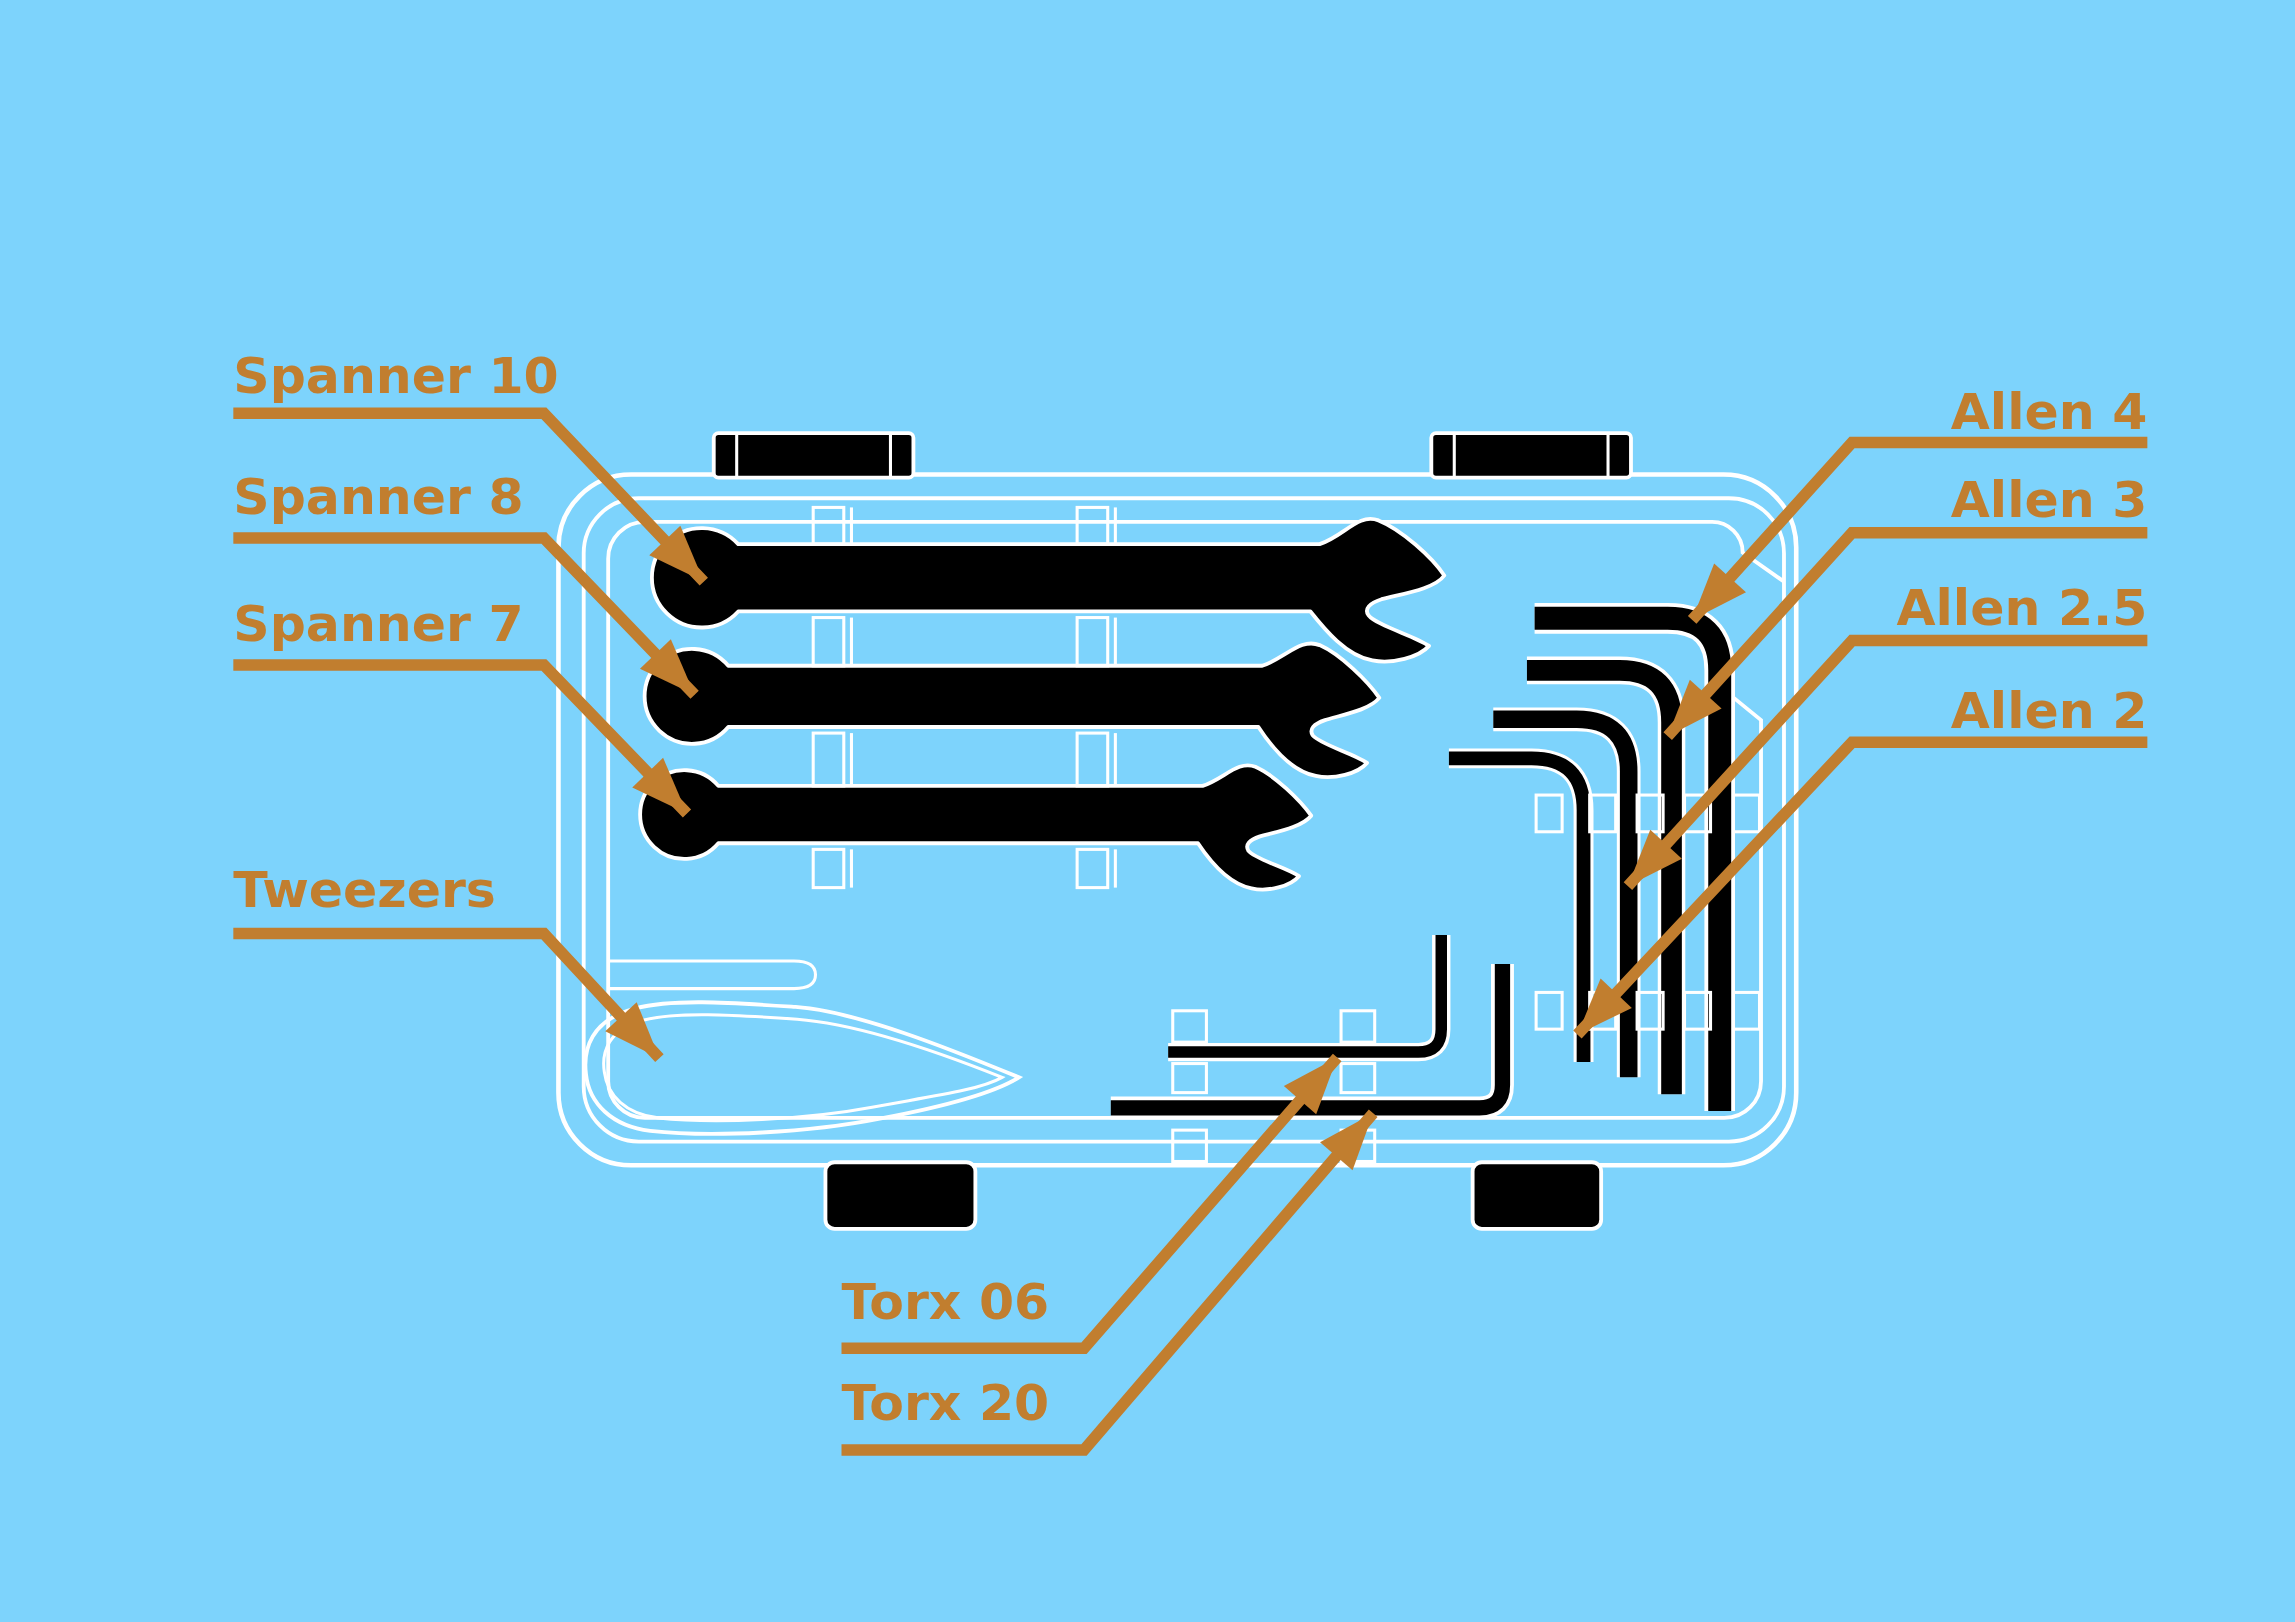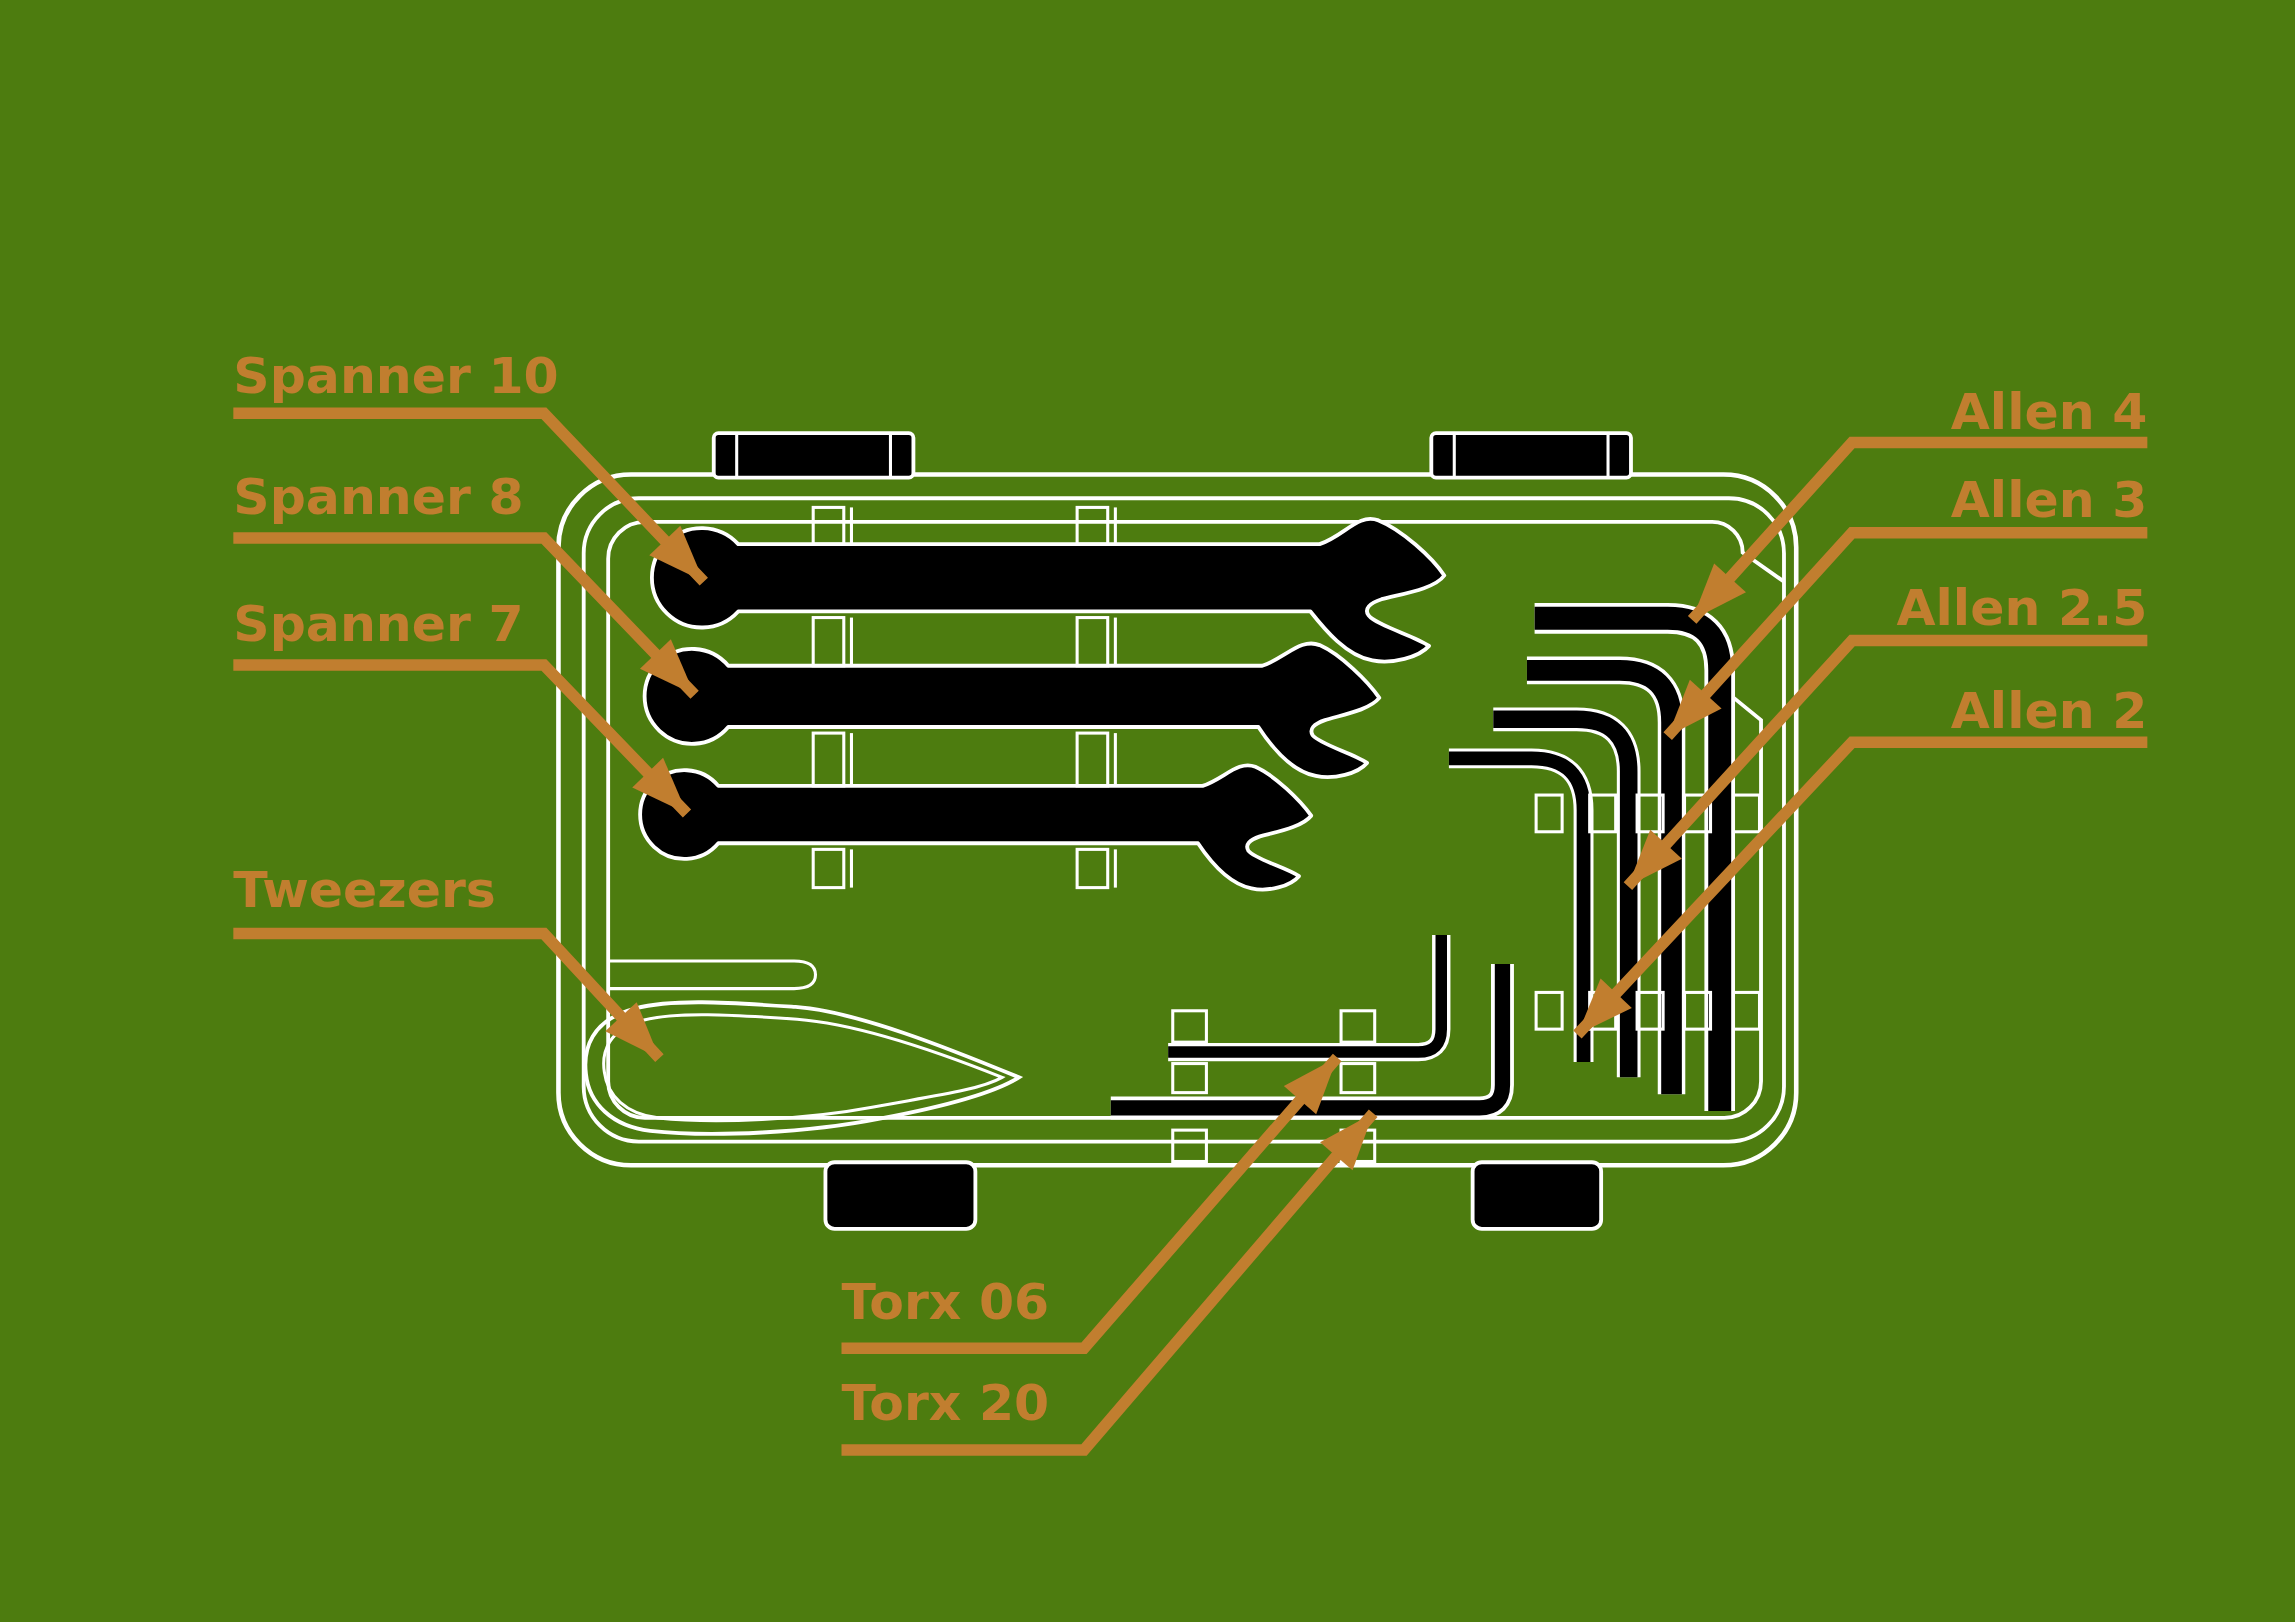--- a/index.html
+++ b/index.html
@@ -4,21 +4,21 @@
 <style>
   html, body {
     margin: 0;
     padding: 0;
     background: #000000;
   }
   .stage {
     position: relative;
     width: 2295px;
     height: 1623px;
-    background: #4d7c0f;
+    background: #7dd3fc;
     overflow: hidden;
   }
   svg.diagram {
     position: absolute;
     inset: 0;
     display: block;
   }
   .case-line {
     fill: none;
     stroke: #ffffff;

